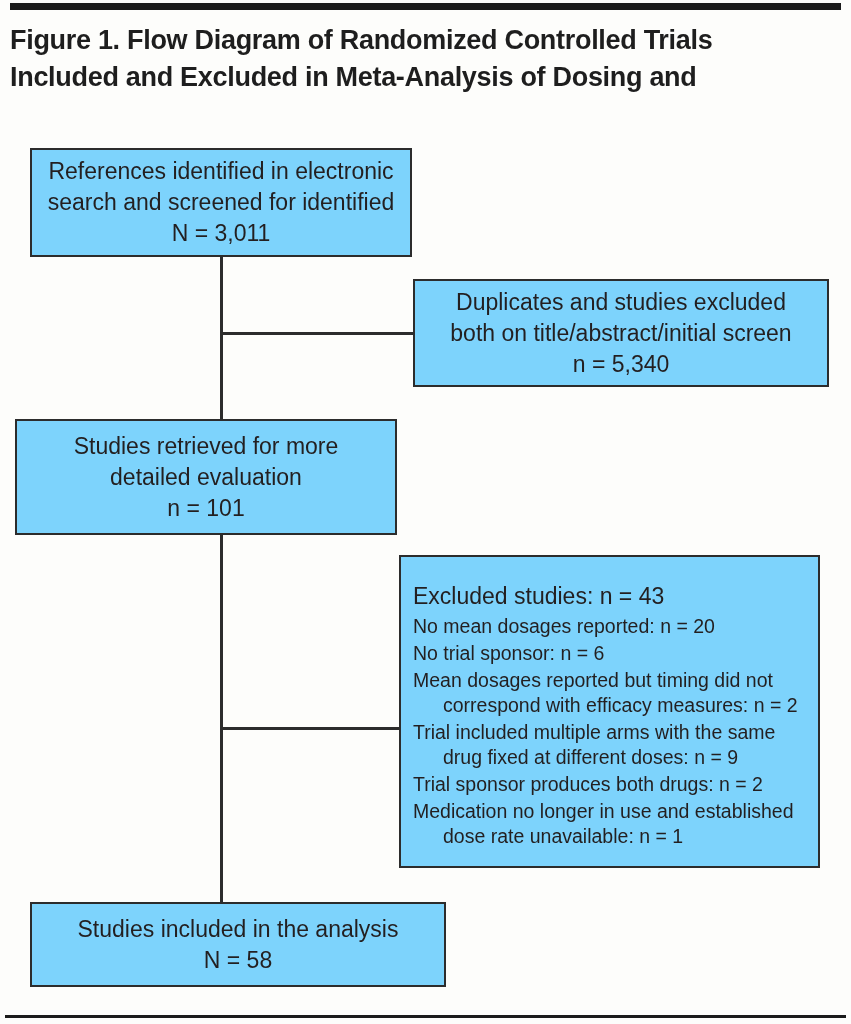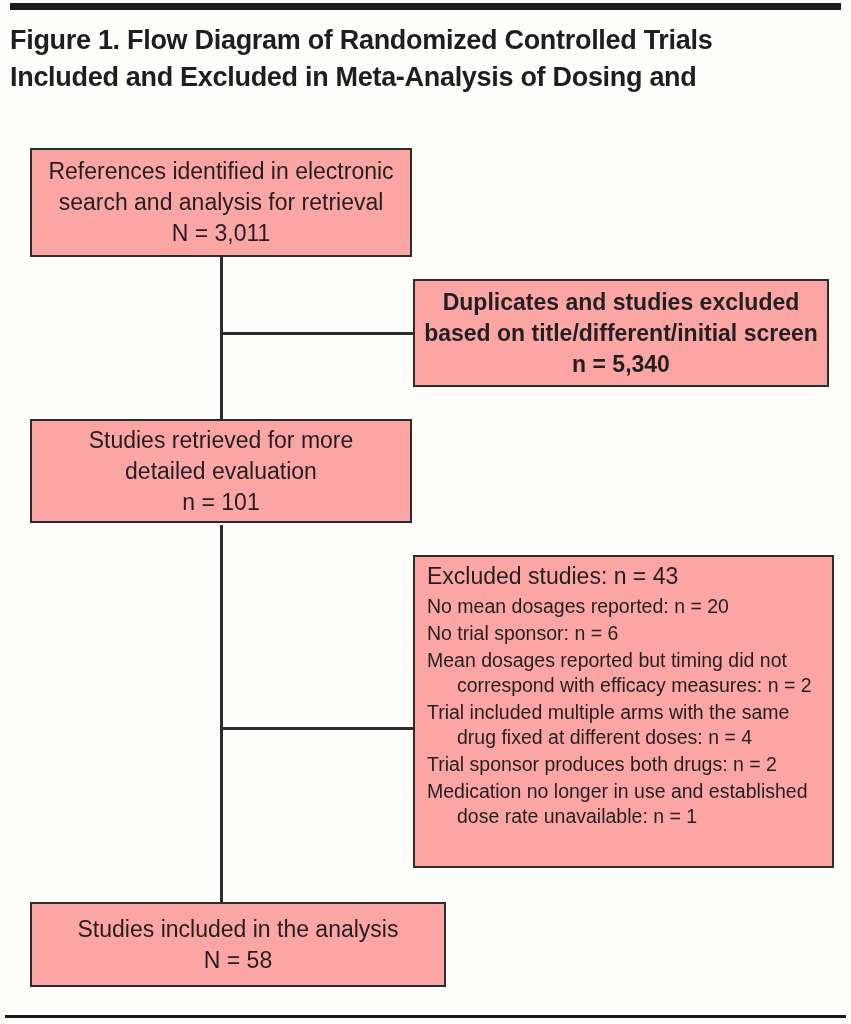--- a/index.html
+++ b/index.html
@@ -37,37 +37,37 @@
     font-weight: bold;
     line-height: 37px;
     letter-spacing: -0.3px;
     color: #1e1e1e;
   }
   .figure-title div { white-space: nowrap; }
 
   .flow-box {
     position: absolute;
     box-sizing: border-box;
-    background: #fca5a5;
+    background: #7dd3fc;
     border: 2.5px solid #2c2c2c;
   }
   .flow-box.centered {
     display: flex;
     flex-direction: column;
     align-items: center;
     justify-content: center;
     text-align: center;
     font-size: 23px;
     line-height: 31px;
   }
   .box-identified { left: 30px;  top: 148px; width: 382px; height: 109px; }
-  .box-duplicates { left: 413px; top: 279px; width: 416px; height: 108px; font-weight: bold; }
-  .box-retrieved  { left: 30px;  top: 419px; width: 382px; height: 104px; }
-  .box-excluded   { left: 413px; top: 555px; width: 421px; height: 313px;
-                    padding: 4px 10px 6px 12px; }
+  .box-duplicates { left: 413px; top: 279px; width: 416px; height: 108px; }
+  .box-retrieved  { left: 15px;  top: 419px; width: 382px; height: 116px; }
+  .box-excluded   { left: 399px; top: 555px; width: 421px; height: 313px;
+                    padding: 24px 10px 6px 12px; }
   .box-included   { left: 30px;  top: 902px; width: 416px; height: 85px; }
 
   .excluded-header {
     font-size: 23px;
     line-height: 30px;
     margin-bottom: 3px;
   }
   .excluded-item {
     font-size: 19.5px;
     line-height: 25px;
@@ -97,42 +97,42 @@
     <div>Included and Excluded in Meta-Analysis of Dosing and</div>
   </div>
 
   <div class="connector conn-v1"></div>
   <div class="connector conn-h1"></div>
   <div class="connector conn-v2"></div>
   <div class="connector conn-h2"></div>
 
   <div class="flow-box centered box-identified">
     <div>References identified in electronic</div>
-    <div>search and analysis for retrieval</div>
+    <div>search and screened for identified</div>
     <div>N = 3,011</div>
   </div>
 
   <div class="flow-box centered box-duplicates">
     <div>Duplicates and studies excluded</div>
-    <div>based on title/different/initial screen</div>
+    <div>both on title/abstract/initial screen</div>
     <div>n = 5,340</div>
   </div>
 
   <div class="flow-box centered box-retrieved">
     <div>Studies retrieved for more</div>
     <div>detailed evaluation</div>
     <div>n = 101</div>
   </div>
 
   <div class="flow-box box-excluded">
     <div class="excluded-header">Excluded studies: n = 43</div>
     <div class="excluded-item">No mean dosages reported: n = 20</div>
     <div class="excluded-item">No trial sponsor: n = 6</div>
     <div class="excluded-item">Mean dosages reported but timing did not correspond with efficacy measures: n = 2</div>
-    <div class="excluded-item">Trial included multiple arms with the same drug fixed at different doses: n = 4</div>
+    <div class="excluded-item">Trial included multiple arms with the same drug fixed at different doses: n = 9</div>
     <div class="excluded-item">Trial sponsor produces both drugs: n = 2</div>
     <div class="excluded-item">Medication no longer in use and established dose rate unavailable: n = 1</div>
   </div>
 
   <div class="flow-box centered box-included">
     <div>Studies included in the analysis</div>
     <div>N = 58</div>
   </div>
 
   <div class="rule rule-bottom"></div>

